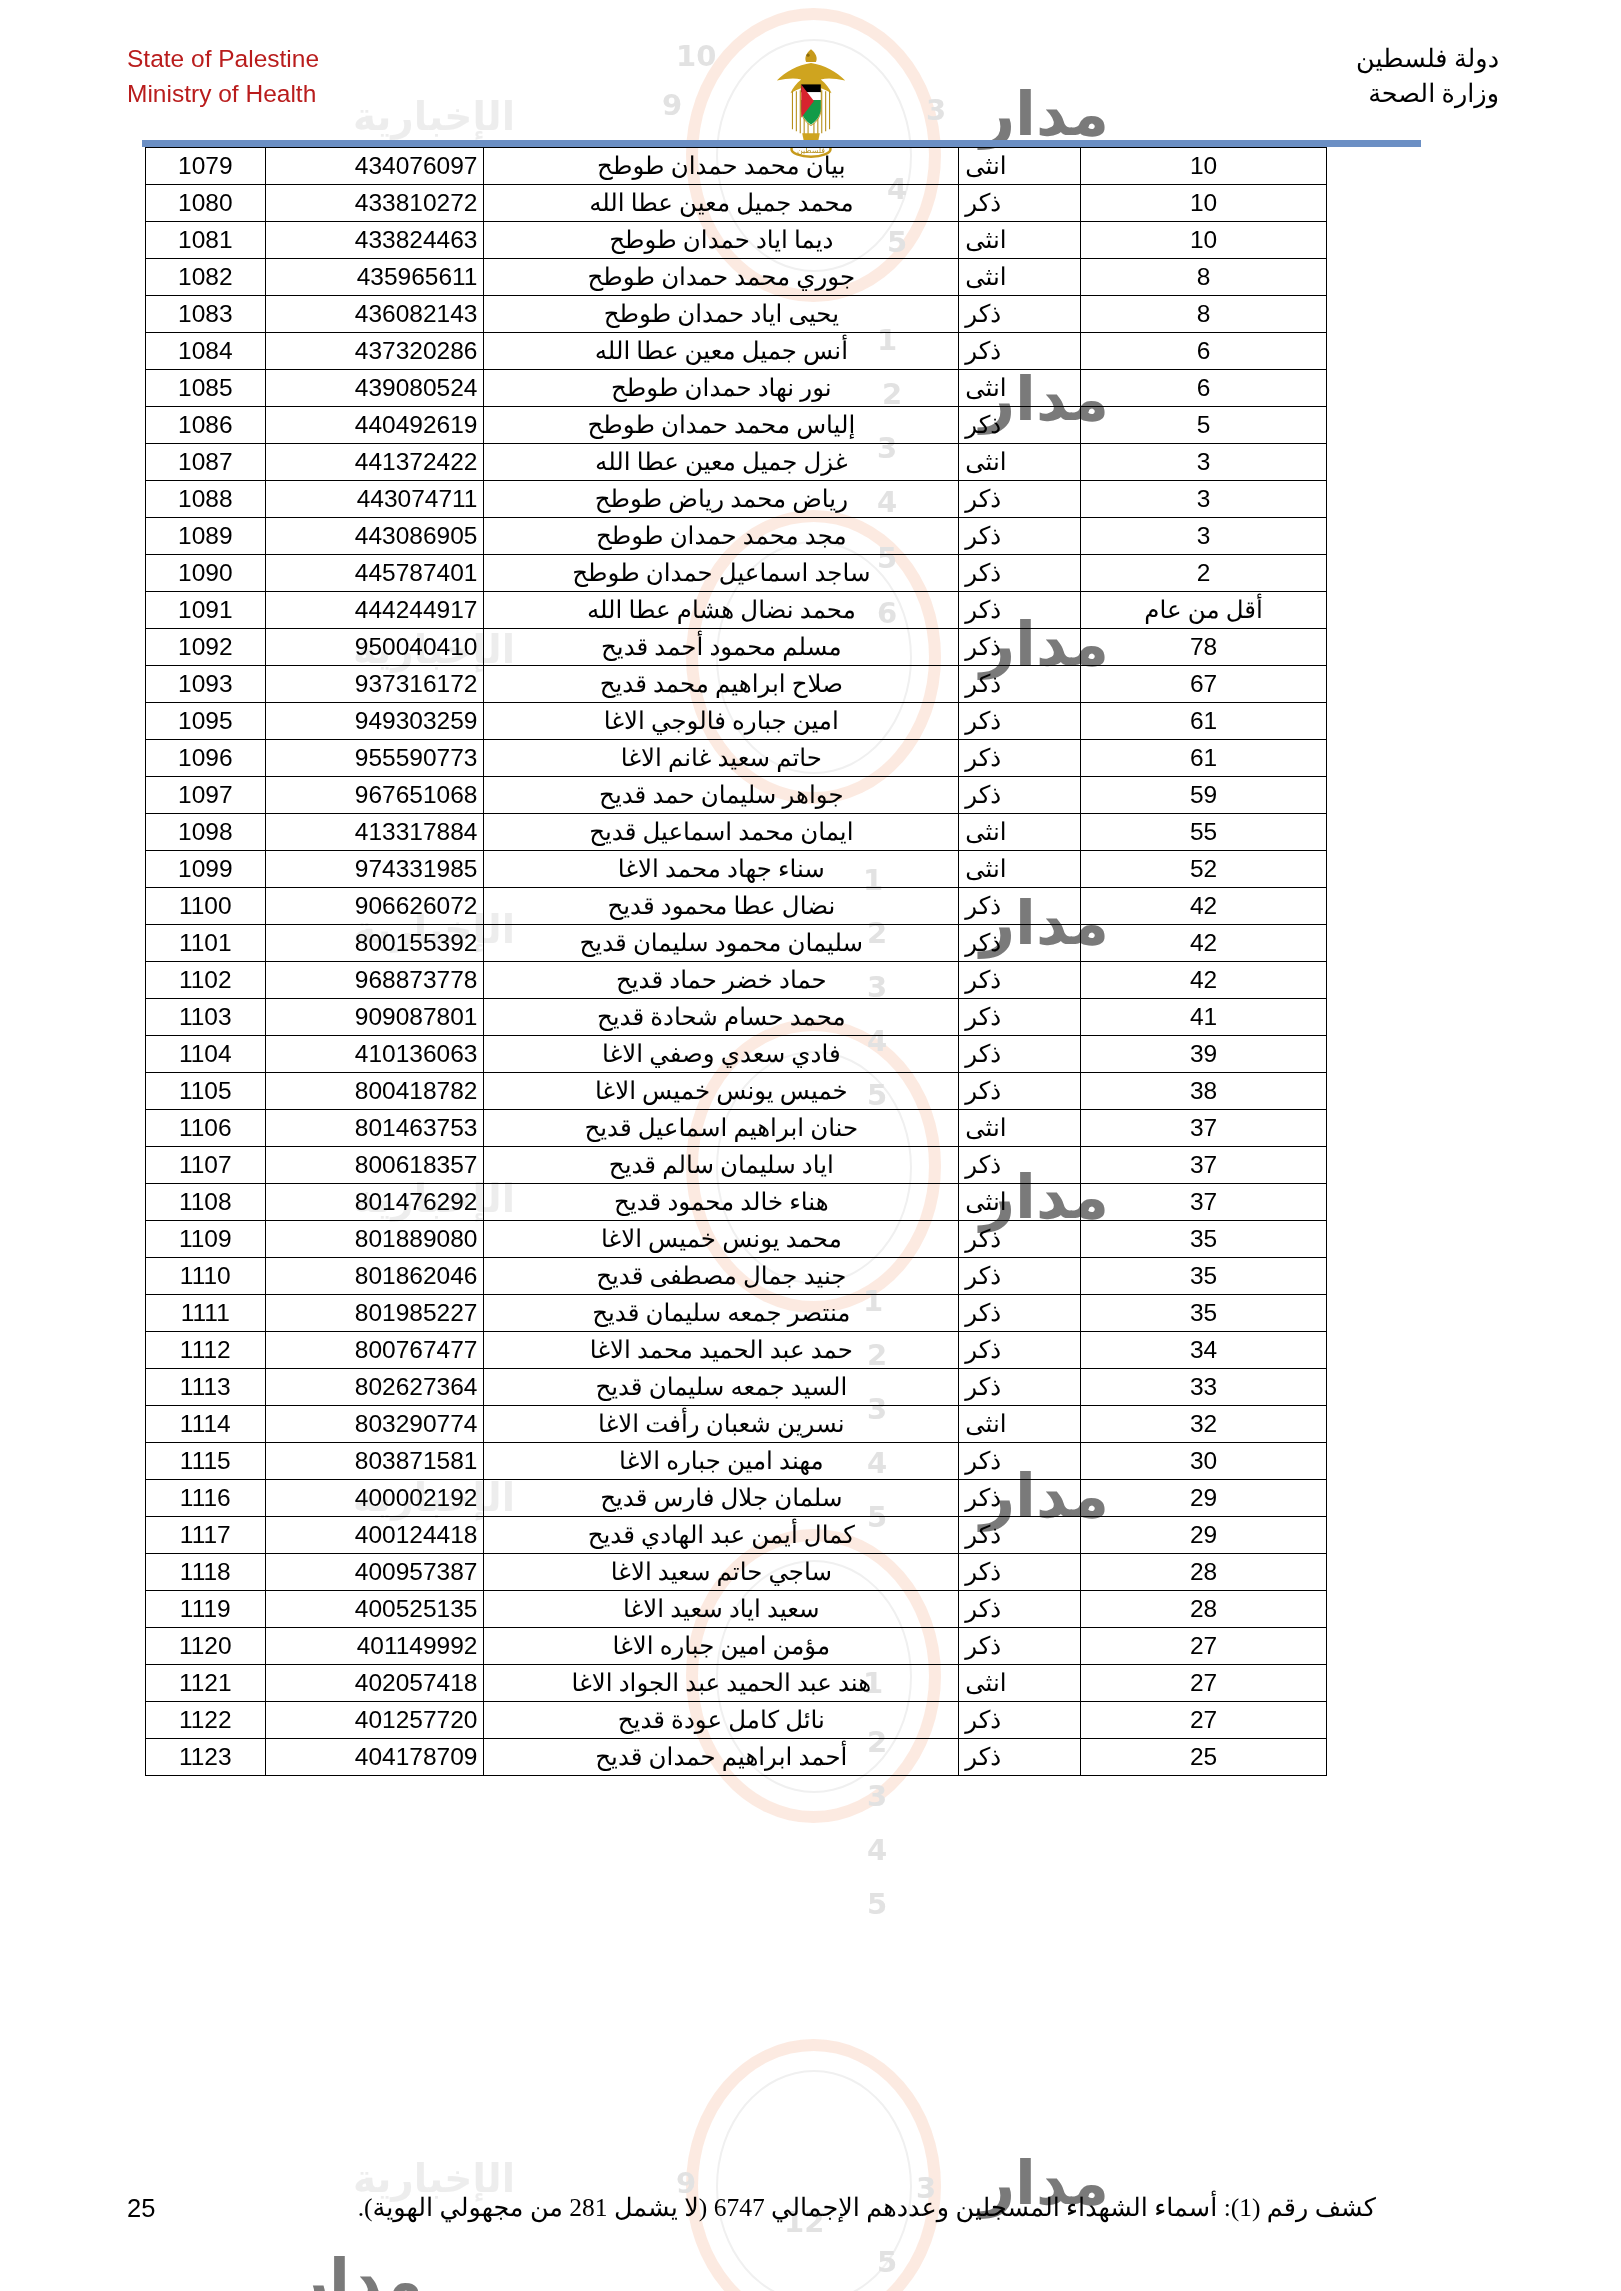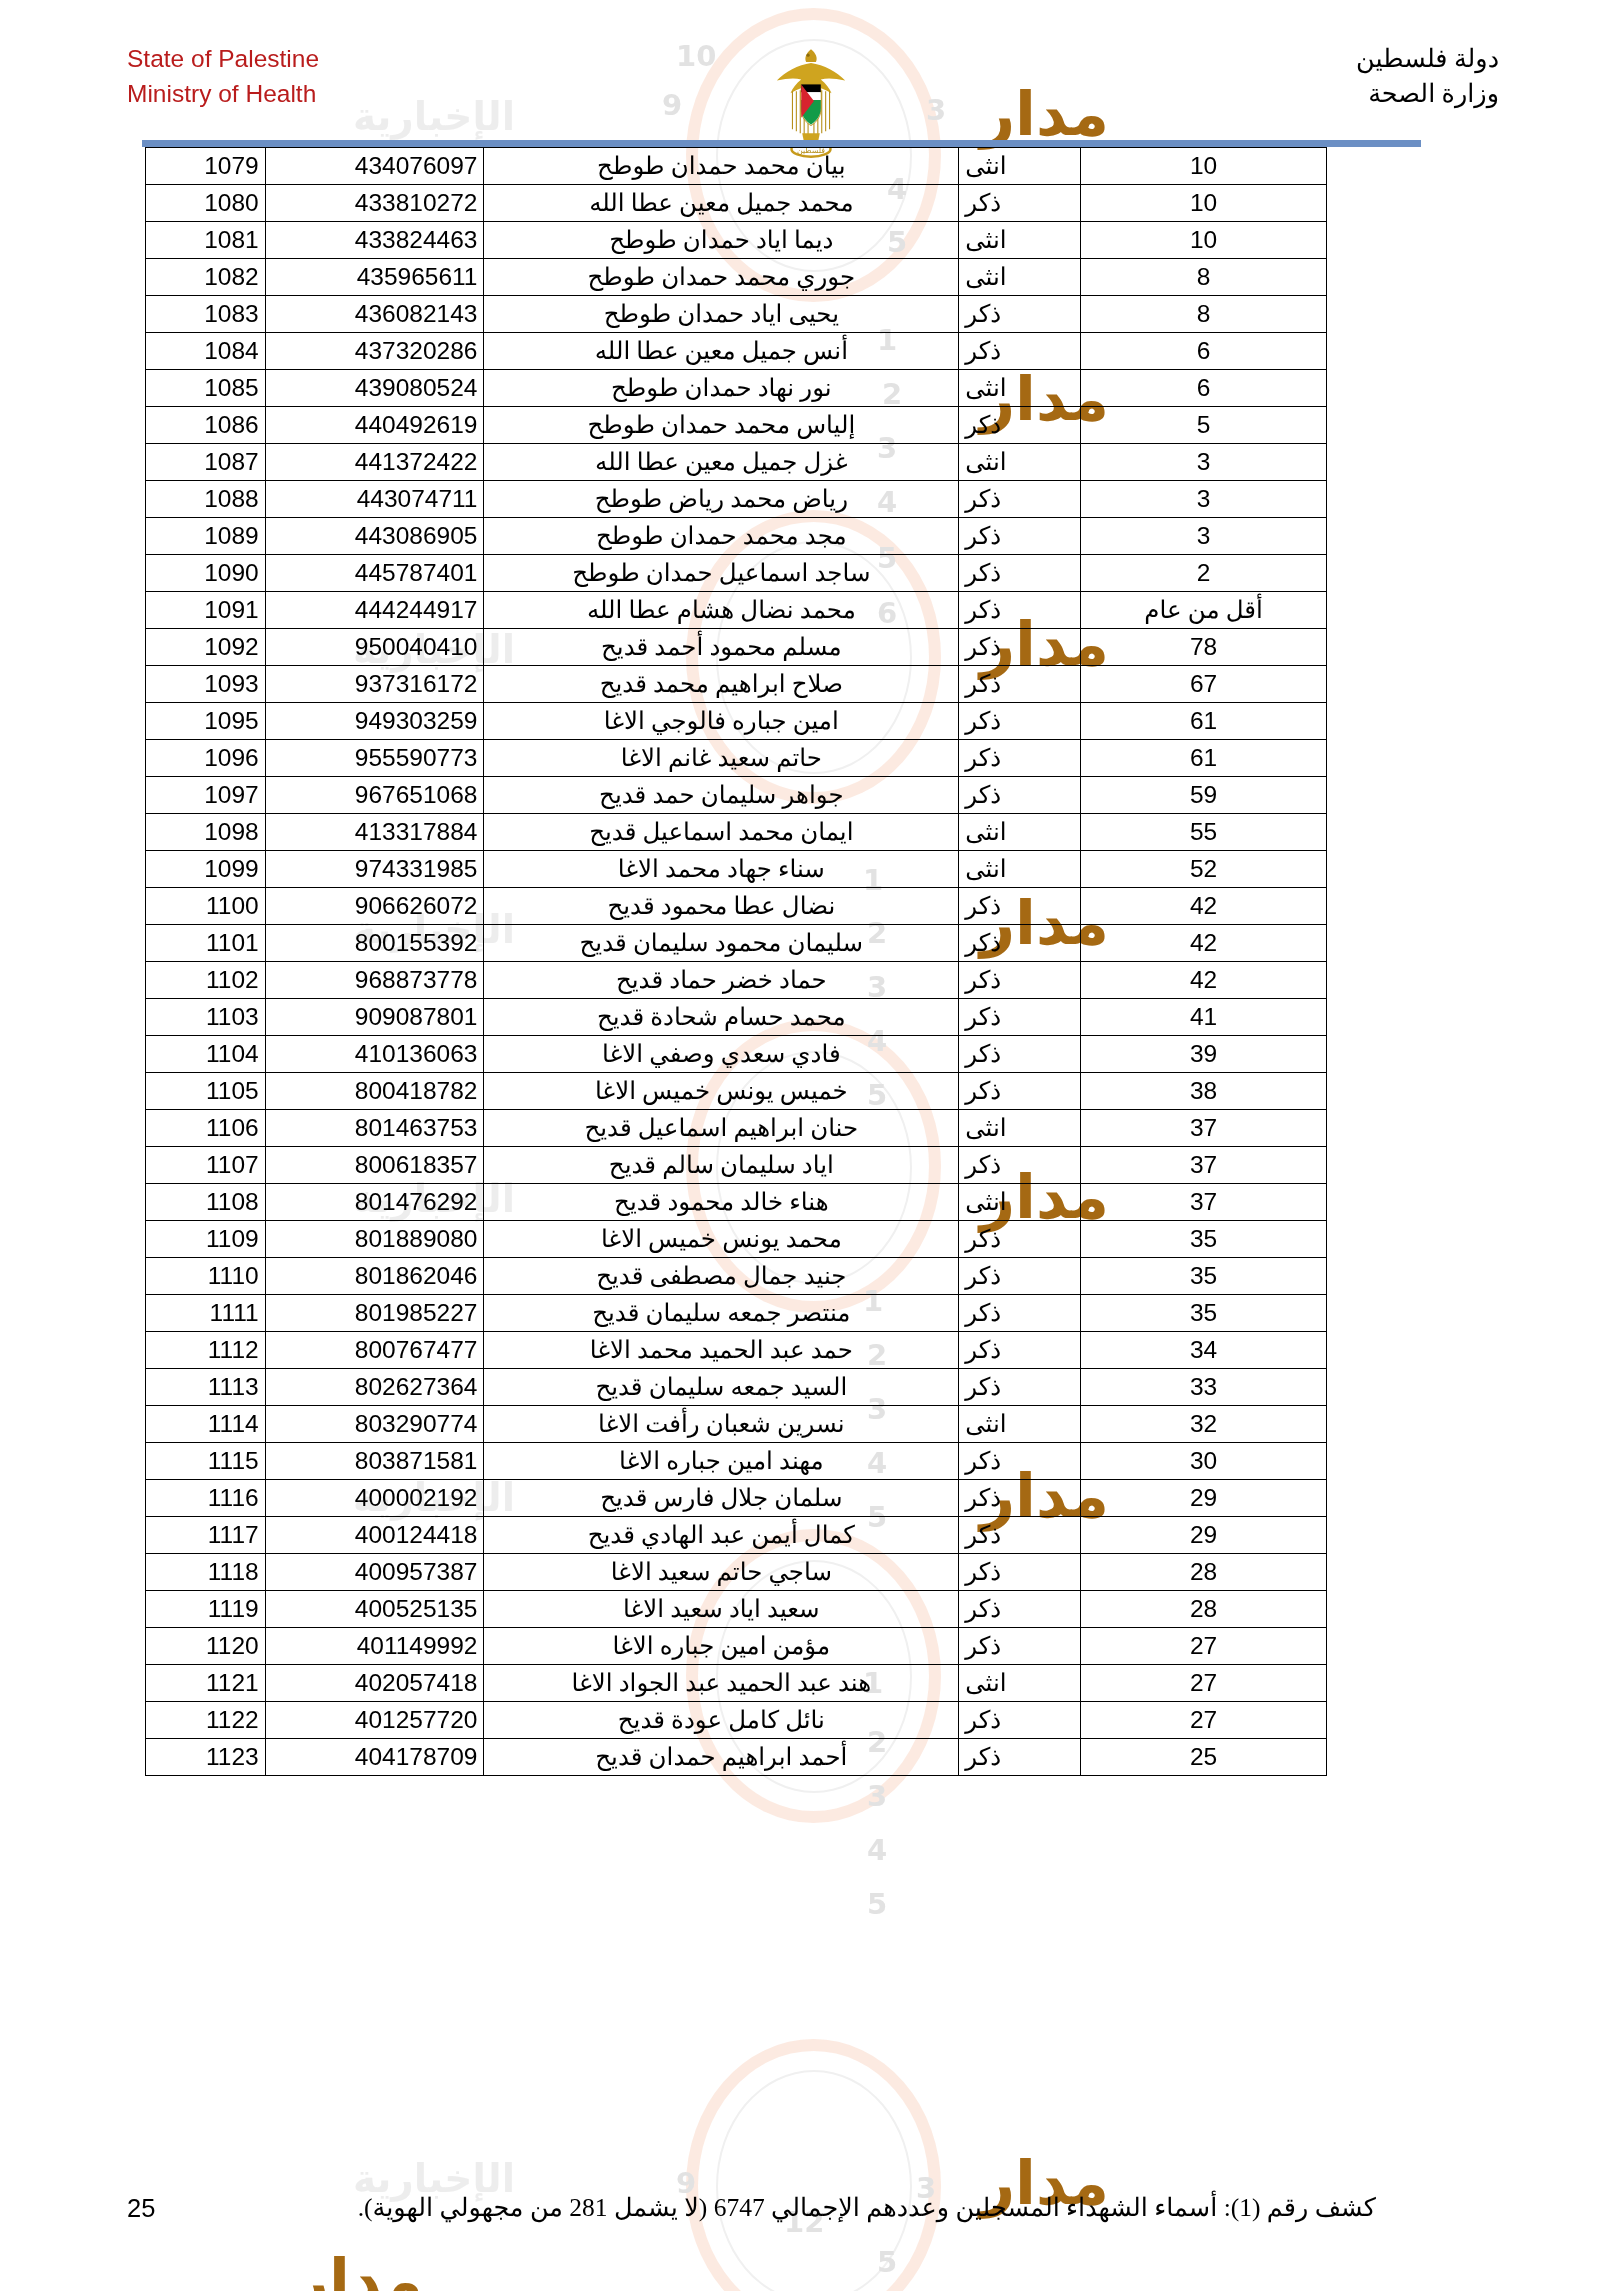--- a/index.html
+++ b/index.html
@@ -21,21 +21,21 @@
     position: absolute;
     inset: 0;
     z-index: 0;
     pointer-events: none;
     overflow: hidden;
   }
   .wm-text {
     position: absolute;
     font-family: "DejaVu Sans", sans-serif;
     font-weight: 700;
-    color: #a16207;
+    color: #737373;
     white-space: nowrap;
     opacity: .95;
   }
   .wm-madar { font-size: 61px; letter-spacing: 3.9px; }
   .wm-akhbar { font-size: 39px; letter-spacing: 2px; color: #ededed; }
   .wm-clock {
     position: absolute;
     border-radius: 50%;
     border: 12.7px solid #fbe6dc;
     opacity: .85;
@@ -135,21 +135,21 @@
     line-height: 1;
     vertical-align: middle;
     white-space: nowrap;
     overflow: hidden;
   }
   
   table.roster { direction: ltr; }
 
   td.c-idx {
     width: 106px;
-    text-align: right;
+    text-align: center;
     font-family: "Liberation Sans", sans-serif;
     font-size: 25.5px;
     direction: ltr;
   }
   td.c-id {
     width: 194px;
     text-align: right;
     font-family: "Liberation Sans", sans-serif;
     font-size: 25.5px;
     direction: ltr;

